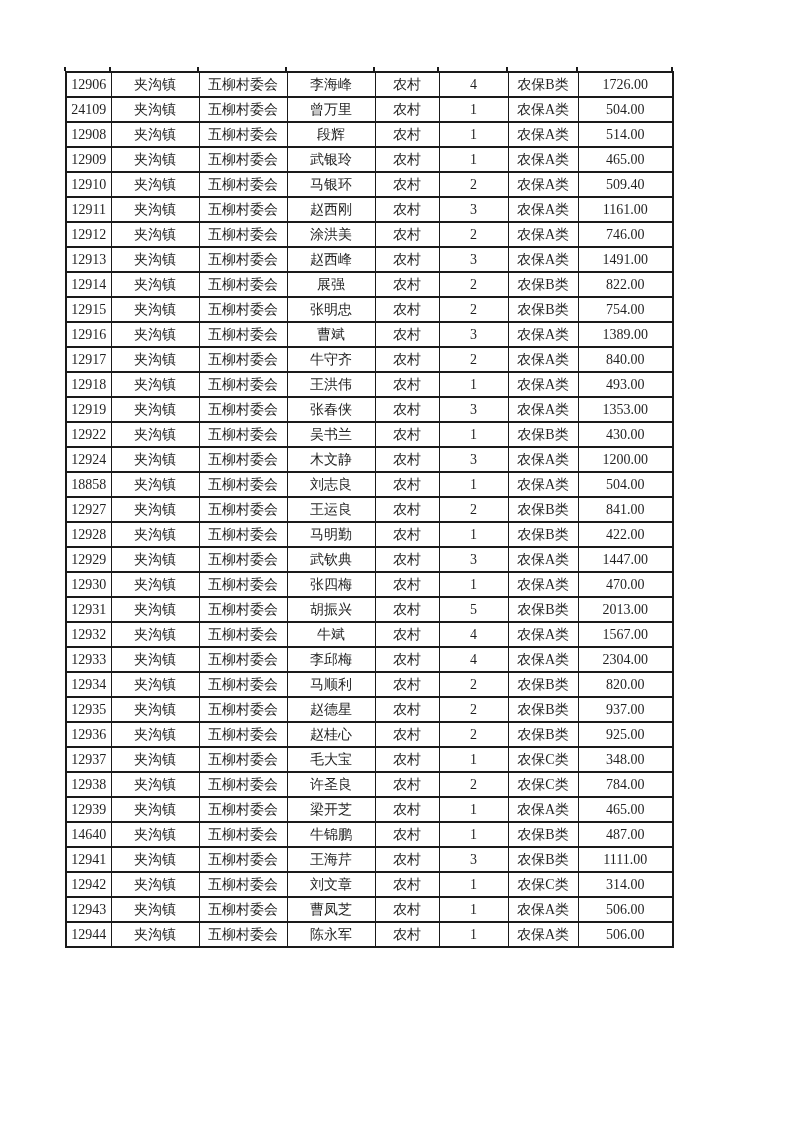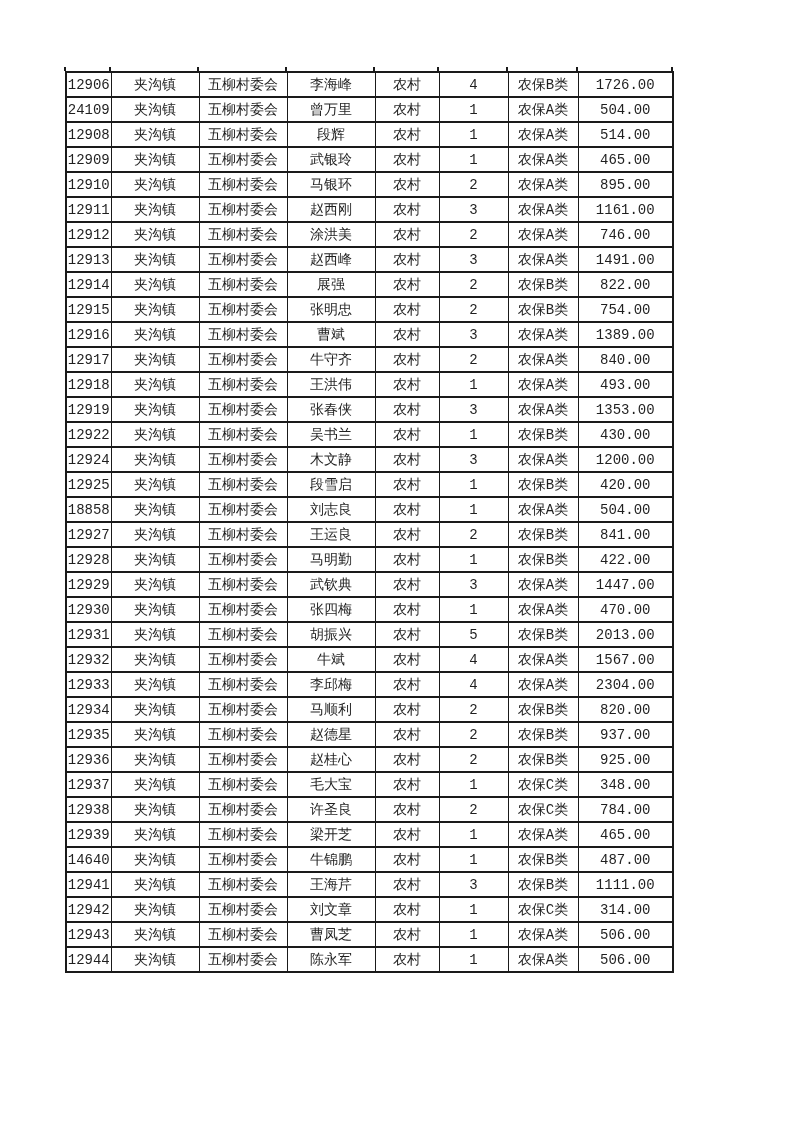--- a/index.html
+++ b/index.html
@@ -6,21 +6,21 @@
     margin: 0;
     padding: 0;
     background: #ffffff;
   }
   .page {
     position: relative;
     width: 793px;
     height: 1016px;
     background: #ffffff;
     overflow: hidden;
-    font-family: Liberation Mono, monospace;
+    font-family: Liberation Serif, serif;
     color: #1f1f1f;
   }
   table.roster {
     position: absolute;
     left: 65px;
     top: 71px;
     width: 607px;
     border-collapse: collapse;
     table-layout: fixed;
     border: 2px solid #1a1a1a;
@@ -113,21 +113,21 @@
           <td>465.00</td>
         </tr>
         <tr>
           <td>12910</td>
           <td>夹沟镇</td>
           <td>五柳村委会</td>
           <td>马银环</td>
           <td>农村</td>
           <td>2</td>
           <td>农保A类</td>
-          <td>895.00</td>
+          <td>509.40</td>
         </tr>
         <tr>
           <td>12911</td>
           <td>夹沟镇</td>
           <td>五柳村委会</td>
           <td>赵西刚</td>
           <td>农村</td>
           <td>3</td>
           <td>农保A类</td>
           <td>1161.00</td>
@@ -224,30 +224,20 @@
         </tr>
         <tr>
           <td>12924</td>
           <td>夹沟镇</td>
           <td>五柳村委会</td>
           <td>木文静</td>
           <td>农村</td>
           <td>3</td>
           <td>农保A类</td>
           <td>1200.00</td>
-        </tr>
-        <tr>
-          <td>12925</td>
-          <td>夹沟镇</td>
-          <td>五柳村委会</td>
-          <td>段雪启</td>
-          <td>农村</td>
-          <td>1</td>
-          <td>农保B类</td>
-          <td>420.00</td>
         </tr>
         <tr>
           <td>18858</td>
           <td>夹沟镇</td>
           <td>五柳村委会</td>
           <td>刘志良</td>
           <td>农村</td>
           <td>1</td>
           <td>农保A类</td>
           <td>504.00</td>

